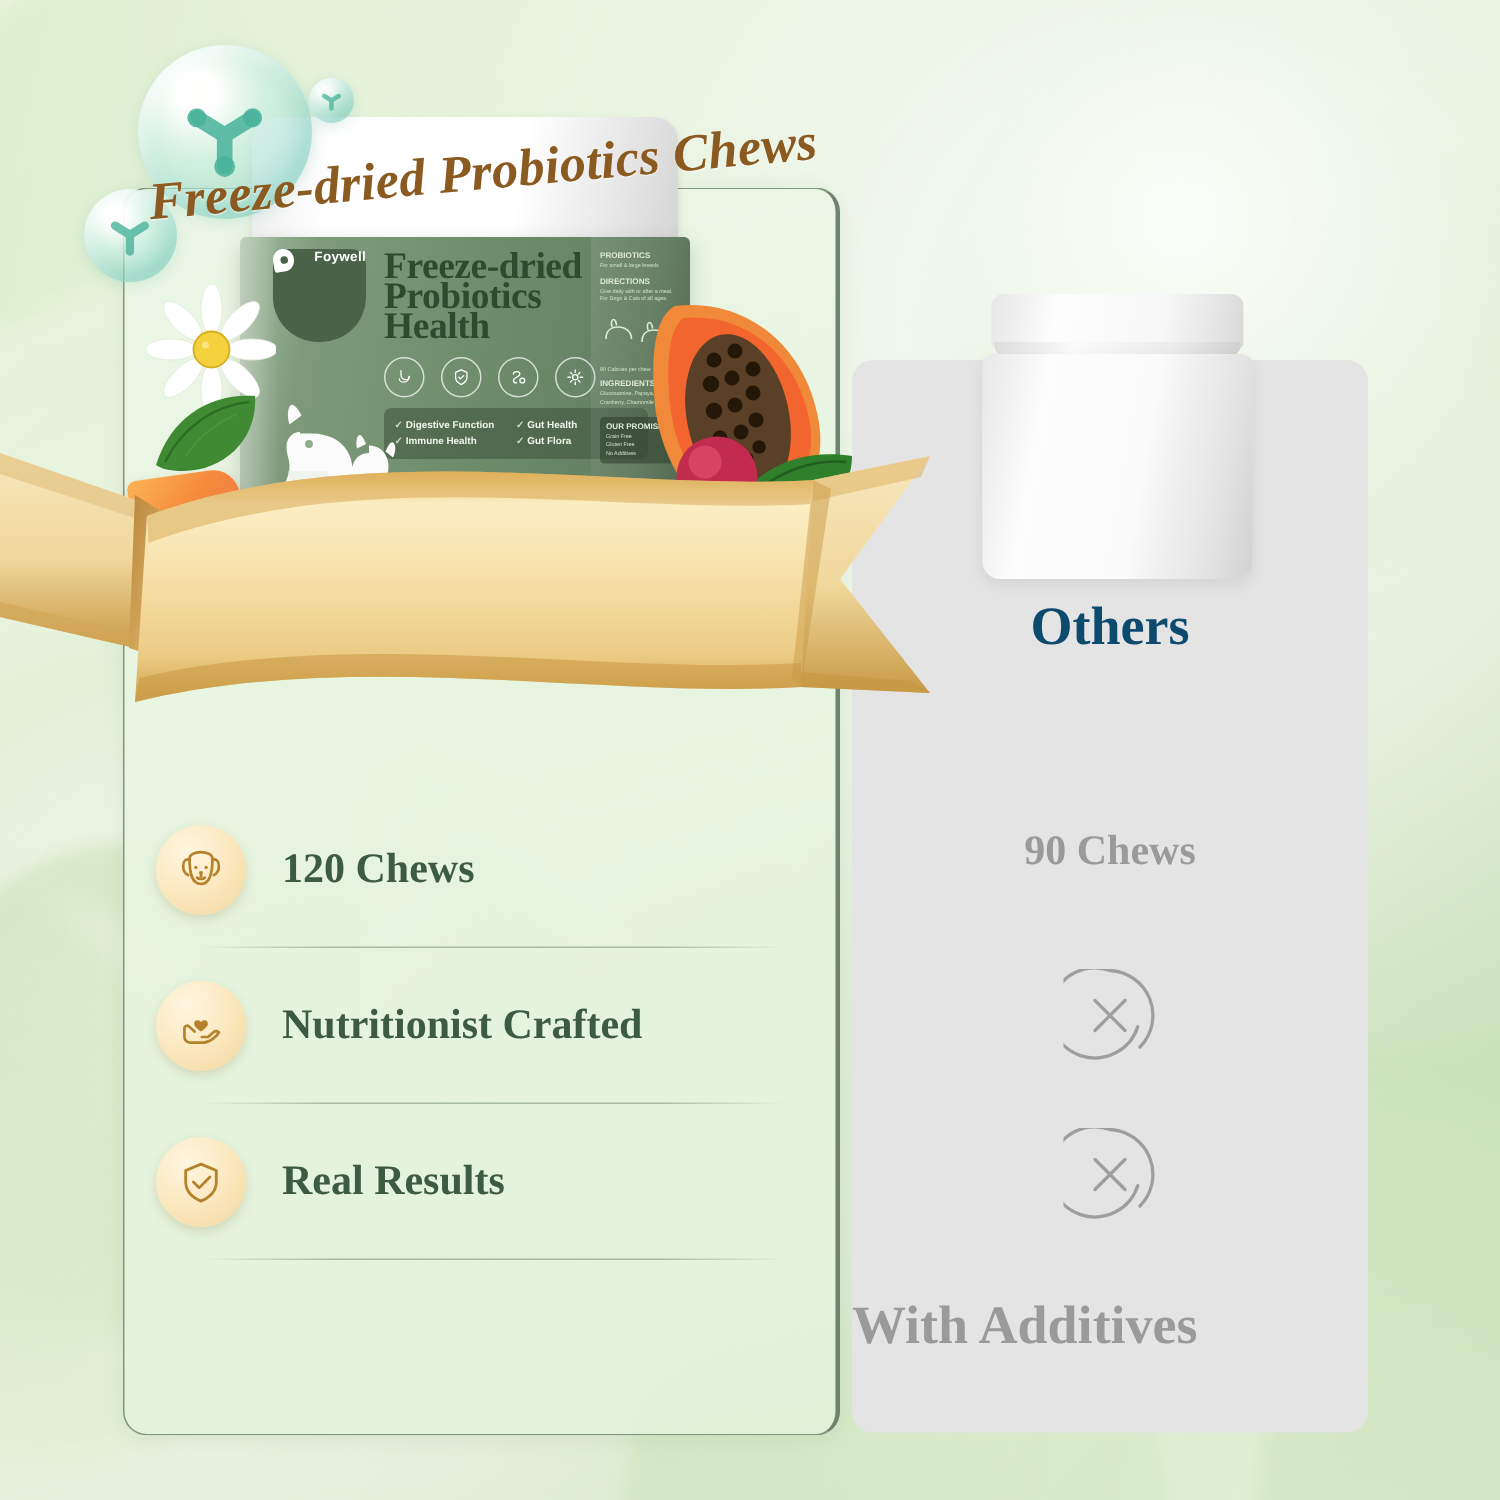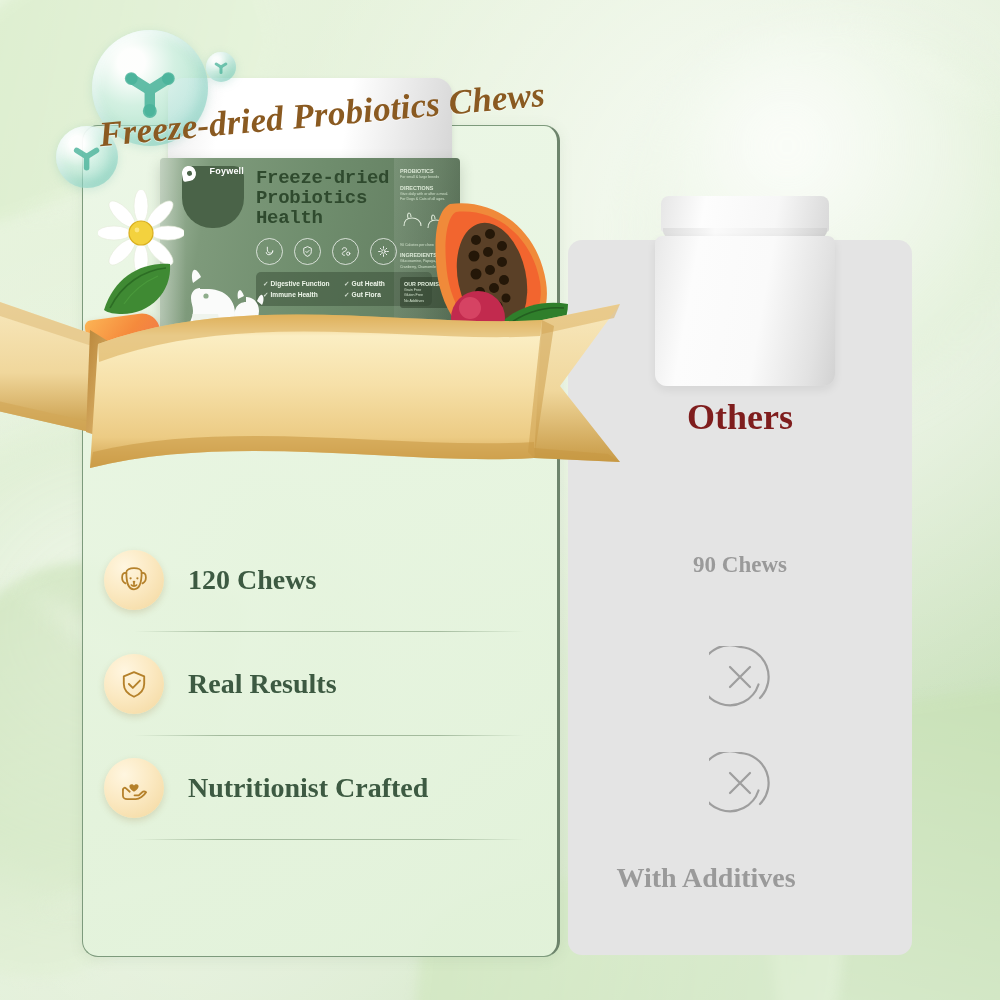--- a/index.html
+++ b/index.html
@@ -55,21 +55,21 @@
   .jar-shine{position:absolute;left:0;top:0;width:26px;height:100%;
     background:linear-gradient(90deg,rgba(255,255,255,.32),rgba(255,255,255,0));}
 
   .logo-badge{position:absolute;left:22px;top:8px;width:62px;height:62px;border-radius:10px 10px 30px 30px;
     background:#4a6348;display:flex;flex-direction:row;justify-content:center;gap:14px;}
   .logo-mark{width:15px;height:15px;border-radius:50% 50% 50% 2px;background:#fff;transform:rotate(-10deg);position:relative;}
   .logo-mark:after{content:"";position:absolute;left:5px;top:5px;width:5px;height:5px;border-radius:50%;background:#4a6348;}
   .logo-text{font-family:"Liberation Sans",sans-serif;font-size:9px;font-weight:700;color:#fff;letter-spacing:.2px;}
 
   .jar-title{position:absolute;left:96px;top:10px;width:160px;color:#2f4a2e;
-    font-family:Liberation Mono, monospace;font-weight:700;font-size:19px;line-height:20px;letter-spacing:-.3px;}
+    font-family:Liberation Serif, serif;font-weight:700;font-size:25px;line-height:20px;letter-spacing:-.3px;}
   .ico-row{position:absolute;left:96px;top:80px;display:flex;gap:11px;}
   .ico-c{width:25px;height:25px;border-radius:50%;border:1px solid rgba(255,255,255,.72);
     display:flex;align-items:center;justify-content:center;color:#fff;font-size:11px;}
   .benefits{position:absolute;left:96px;top:114px;width:162px;padding:6px 7px;border-radius:5px;
     background:rgba(61,82,58,.55);display:flex;flex-wrap:wrap;}
   .benefits span{width:50%;font-family:"Liberation Sans",sans-serif;font-size:6.6px;font-weight:700;
     color:#eef6ea;line-height:11px;white-space:nowrap;}
   .benefits span:before{content:"\2713";margin-right:2px;opacity:.8;}
   .pets{position:absolute;left:10px;top:100px;width:116px;height:108px;opacity:.97;}
   .pill-tag{position:absolute;left:12px;bottom:7px;padding:3px 9px;border-radius:9px;background:#4c6549;
@@ -128,27 +128,27 @@
   .ojar{position:absolute;left:655px;top:196px;width:180px;height:190px;}
   .ojar-lid{position:absolute;left:6px;top:0;width:168px;height:36px;border-radius:8px 8px 3px 3px;
     background:linear-gradient(100deg,#e6e6e6,#fdfdfd 26%,#f7f7f7 68%,#d9d9d9);}
   .ojar-lid:after{content:"";position:absolute;left:2px;right:2px;bottom:-5px;height:9px;border-radius:0 0 6px 6px;
     background:linear-gradient(100deg,#dcdcdc,#fafafa 32%,#ececec 72%,#cfcfcf);}
   .ojar-body{position:absolute;left:0;top:40px;width:180px;height:150px;border-radius:7px 7px 12px 12px;
     background:linear-gradient(100deg,#e8e8e8 0%,#fcfcfc 22%,#fafafa 58%,#e2e2e2 86%,#d2d2d2 100%);
     box-shadow:0 4px 10px rgba(0,0,0,.07);}
 
   .otitle{position:absolute;left:568px;top:396px;width:344px;text-align:center;
-    font-family:"Liberation Serif",serif;font-weight:700;font-size:36px;color:#7f1d1d;}
+    font-family:"Liberation Serif",serif;font-weight:700;font-size:36px;color:#0c4a6e;}
   .ochews{position:absolute;left:568px;top:552px;width:344px;text-align:center;
-    font-family:"Liberation Serif",serif;font-weight:700;font-size:23px;color:#9a9a9a;}
+    font-family:"Liberation Serif",serif;font-weight:700;font-size:28px;color:#9a9a9a;}
   .oxm{position:absolute;left:0;width:344px;display:flex;justify-content:center;}
   .ox1{top:646px;}.ox2{top:752px;}
-  .oadd{position:absolute;left:568px;top:862px;width:276px;text-align:center;
-    font-family:"Liberation Serif",serif;font-weight:700;font-size:28px;color:#9a9a9a;}
+  .oadd{position:absolute;left:568px;top:862px;width:276px;
+    font-family:"Liberation Serif",serif;font-weight:700;font-size:36px;color:#9a9a9a;}
 </style>
 </head>
 <body>
 
 <div id="stage">
 
   <div class="bg-base"></div>
   <div class="bg-blob blob-a"></div>
   <div class="bg-blob blob-b"></div>
   <div class="leaf lf1"></div>
@@ -412,42 +412,42 @@
             <ellipse cx="20" cy="22" rx="1.6" ry="1.2" fill="#b5812a" stroke="none"></ellipse>
           <path d="M17 26c1 1.4 5 1.4 6 0"></path>
         </svg>
       </div>
       <div class="flabel">120 Chews</div>
       <div class="fdiv"></div>
     </div>
 
     <div class="frow">
       <div class="fico">
-        <svg width="34" height="34" viewBox="0 0 40 40" fill="none" stroke="#b5812a" stroke-width="2.2" stroke-linecap="round" stroke-linejoin="round">
-          <path d="M20 6l12 5v9c0 8-5 12-12 15-7-3-12-7-12-15v-9z"></path>
-          <path d="M14 20l4.6 4.6L27 16"></path>
-        </svg>
-      </div>
-      <div class="flabel">Real Results</div>
-      <div class="fdiv"></div>
-    </div>
-
-    <div class="frow">
-      <div class="fico">
         <svg width="34" height="34" viewBox="0 0 40 40" fill="none" stroke="#b5812a" stroke-width="2.1" stroke-linecap="round" stroke-linejoin="round">
           <path d="M20 17c-1.6-2.4-5.4-2-5.4 1.2 0 2.4 3.2 4.6 5.4 6.2 2.2-1.6 5.4-3.8 5.4-6.2 0-3.2-3.8-3.6-5.4-1.2z" fill="#b5812a" stroke="none"></path>
           <path d="M7 22c0-2 2-3 3.6-1.6l4.4 4"></path>
           <path d="M7 22v7c0 2 2 4 5 4h10c4 0 10-4 12-8"></path>
           <path d="M34 25c-1.2-1.4-3.2-1.4-4.4 0l-4 3.6h-5"></path>
         </svg>
       </div>
       <div class="flabel">Nutritionist Crafted</div>
       <div class="fdiv"></div>
     </div>
 
+    <div class="frow">
+      <div class="fico">
+        <svg width="34" height="34" viewBox="0 0 40 40" fill="none" stroke="#b5812a" stroke-width="2.2" stroke-linecap="round" stroke-linejoin="round">
+          <path d="M20 6l12 5v9c0 8-5 12-12 15-7-3-12-7-12-15v-9z"></path>
+          <path d="M14 20l4.6 4.6L27 16"></path>
+        </svg>
+      </div>
+      <div class="flabel">Real Results</div>
+      <div class="fdiv"></div>
+    </div>
+
   </div>
 
   <div class="ojar">
     <div class="ojar-lid"></div>
     <div class="ojar-body"></div>
   </div>
 
   <div class="otitle">Others</div>
   <div class="ochews">90 Chews</div>
 

